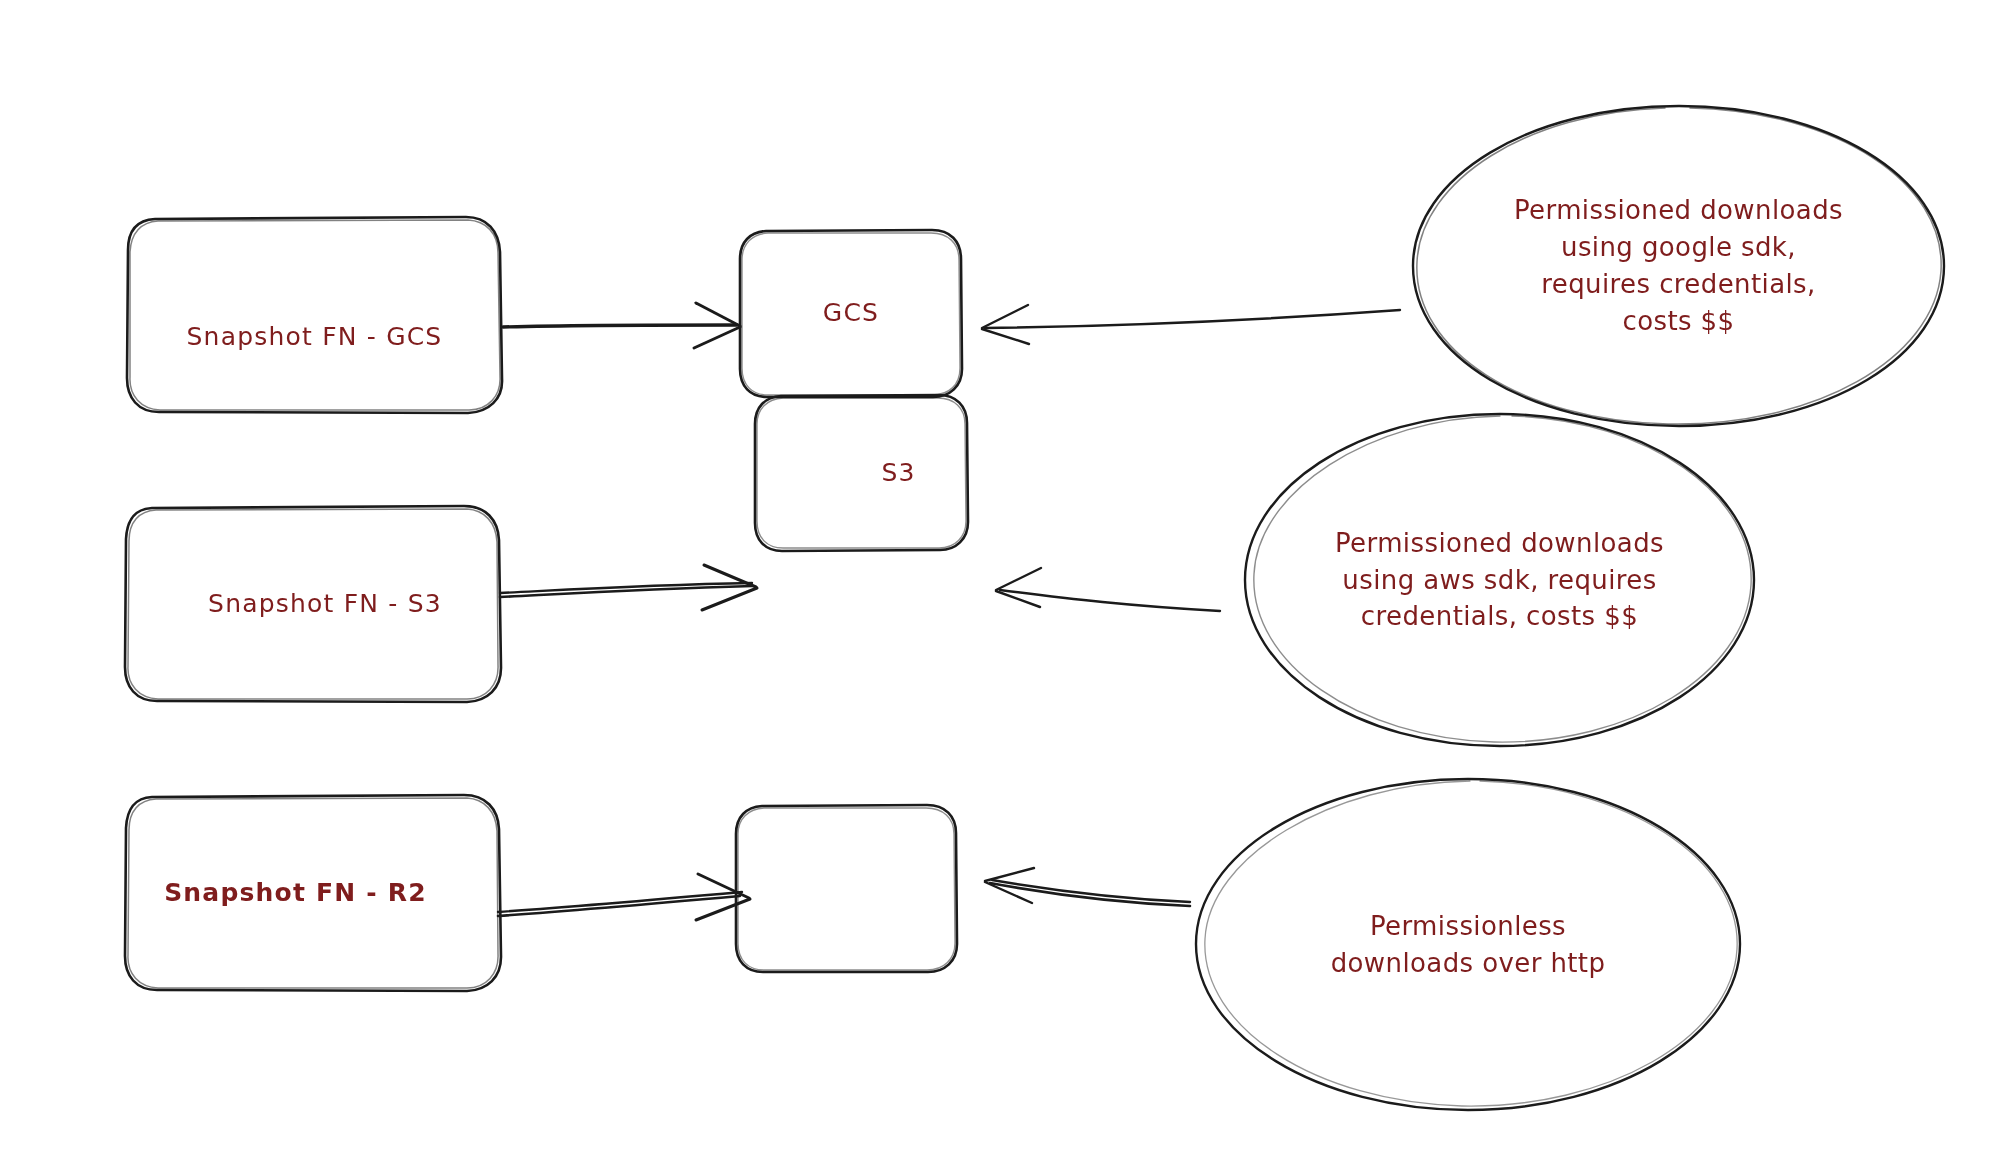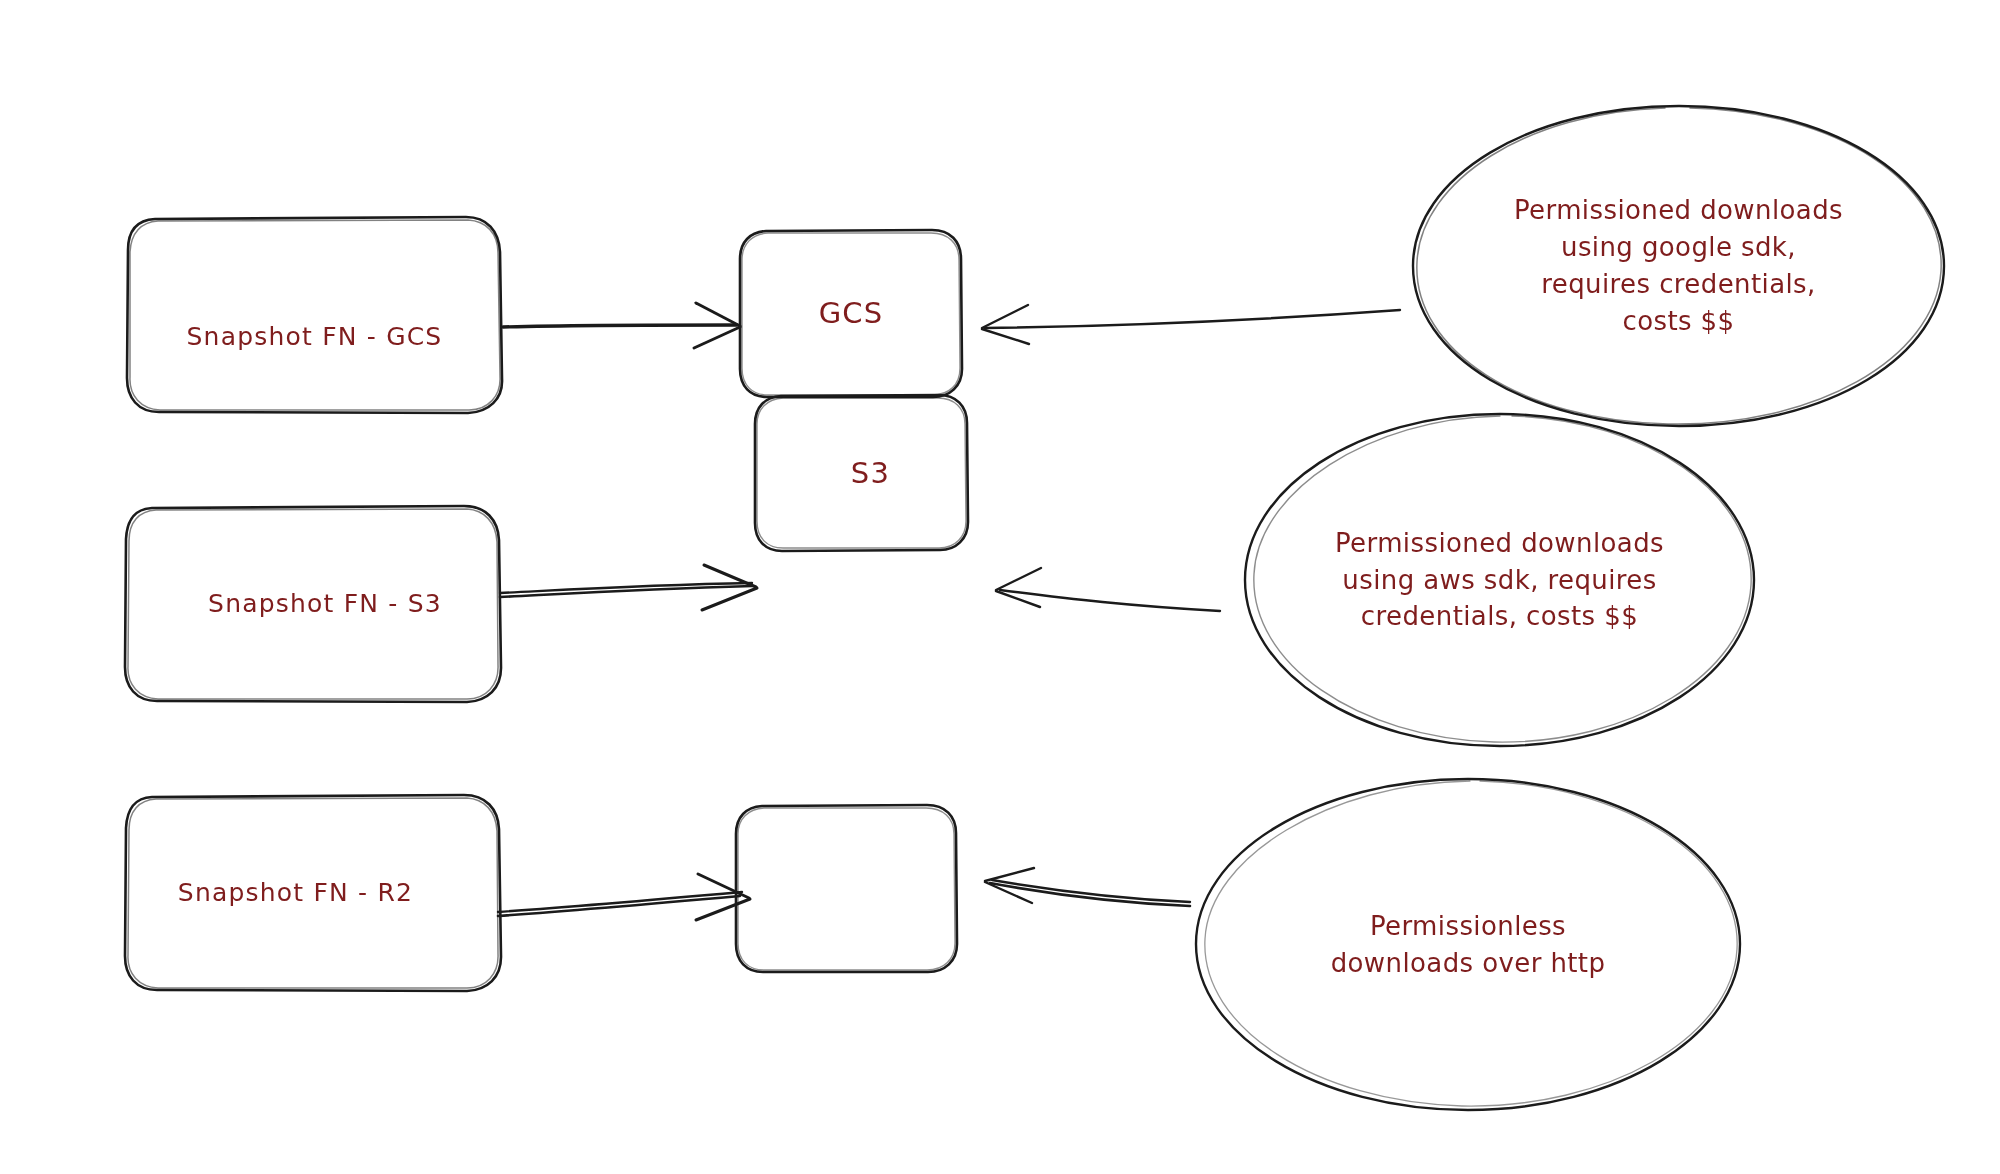--- a/index.html
+++ b/index.html
@@ -42,21 +42,21 @@
     letter-spacing: 0.6px;
     line-height: 1.45;
     white-space: pre-line;
     -webkit-font-smoothing: antialiased;
   }
   .box-label {
     font-size: 25px;
     letter-spacing: 1.2px;
   }
   .store-label {
-    font-size: 29px;
+    font-size: 25px;
     letter-spacing: 1.2px;
   }
   .note-label {
     font-size: 26px;
     letter-spacing: 0.4px;
     line-height: 1.42;
   }
 </style>
 </head>
 <body>
@@ -183,26 +183,26 @@
 
     <div class="node-label store-label" style="left:740px; top:230px; width:222px; height:167px;">GCS</div>
 
     <div class="node-label note-label" style="left:1413px; top:106px; width:531px; height:320px;">Permissioned downloads
 using google sdk,
 requires credentials,
 costs $$</div>
 
     <div class="node-label box-label" style="left:125px; top:506px; width:376px; height:196px;margin-left:12px;">Snapshot FN - S3</div>
 
-    <div class="node-label store-label" style="left:755px; top:395px; width:231px; height:156px;">S3</div>
+    <div class="node-label store-label" style="left:755px; top:395px; width:231px; height:156px;padding-left:28px;">S3</div>
 
     <div class="node-label note-label" style="left:1245px; top:414px; width:509px; height:332px;">Permissioned downloads
 using aws sdk, requires
 credentials, costs $$</div>
 
-    <div class="node-label box-label" style="left:125px; top:795px; width:341px; height:196px;">Snapshot FN - R2</div>
+    <div class="node-label box-label" style="left:125px; top:795px; width:341px; height:196px;font-weight:bold;">Snapshot FN - R2</div>
 
 
     <div class="node-label note-label" style="left:1196px; top:779px; width:544px; height:331px;">Permissionless
 downloads over http</div>
 
   </div>
 </div>
 
 </body></html>

